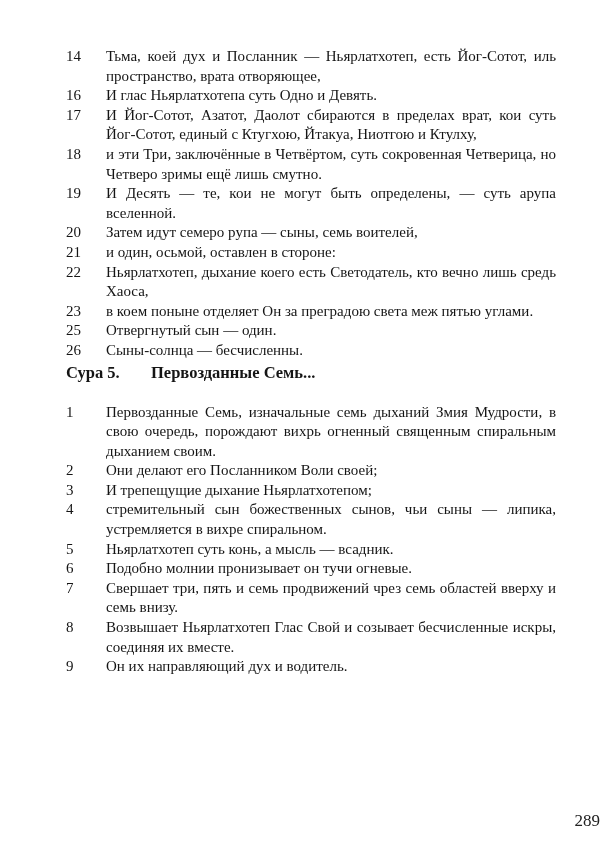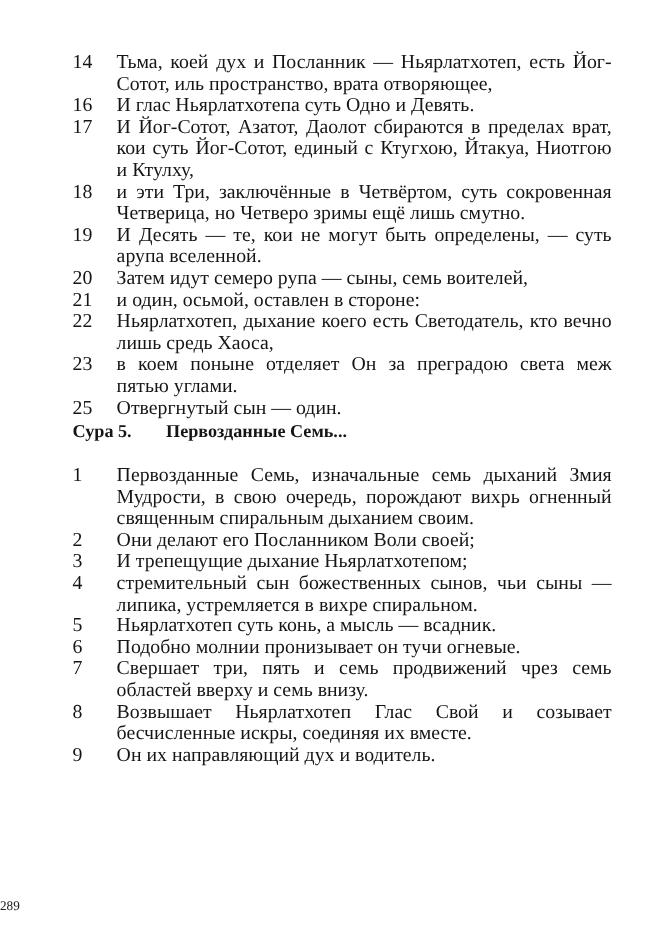--- a/index.html
+++ b/index.html
@@ -11,21 +11,21 @@
     position: relative;
     overflow: hidden;
     font-family: "Liberation Serif", "DejaVu Serif", serif;
     color: #151515;
   }
   .content {
     padding: 47px 44px 0 66px;
   }
   .verse {
     display: flex;
-    font-size: 18px;
+    font-size: 15px;
     line-height: 19.6px;
   }
   .vnum {
     flex: 0 0 40px;
   }
   .vtext {
     flex: 1 1 auto;
     text-align: justify;
   }
   .heading {
@@ -39,22 +39,22 @@
     flex: 0 0 85px;
   }
   .htitle {
     flex: 1 1 auto;
   }
   .page-number {
     position: absolute;
     left: 0;
     bottom: 24px;
     width: 100%;
-    text-align: left;
-    font-size: 12px;
+    text-align: right;
+    font-size: 17px;
     color: #222;
   }
 </style>
 </head>
 <body>
 
 <div class="content">
 
   <div>
 
@@ -103,20 +103,24 @@
         <span class="vnum">23</span>
         <span class="vtext">в коем поныне отделяет Он за преградою света меж пятью углами.</span>
       </div>
 
 
       <div class="verse">
         <span class="vnum">25</span>
         <span class="vtext">Отвергнутый сын — один.</span>
       </div>
 
+      <div class="verse">
+        <span class="vnum">26</span>
+        <span class="vtext">Сыны-солнца — бесчисленны.</span>
+      </div>
     </div>
 
   <div class="heading">
     <span class="hlabel">Сура 5.</span>
     <span class="htitle">Первозданные Семь...</span>
   </div>
 
   <div>
 
       <div class="verse">

